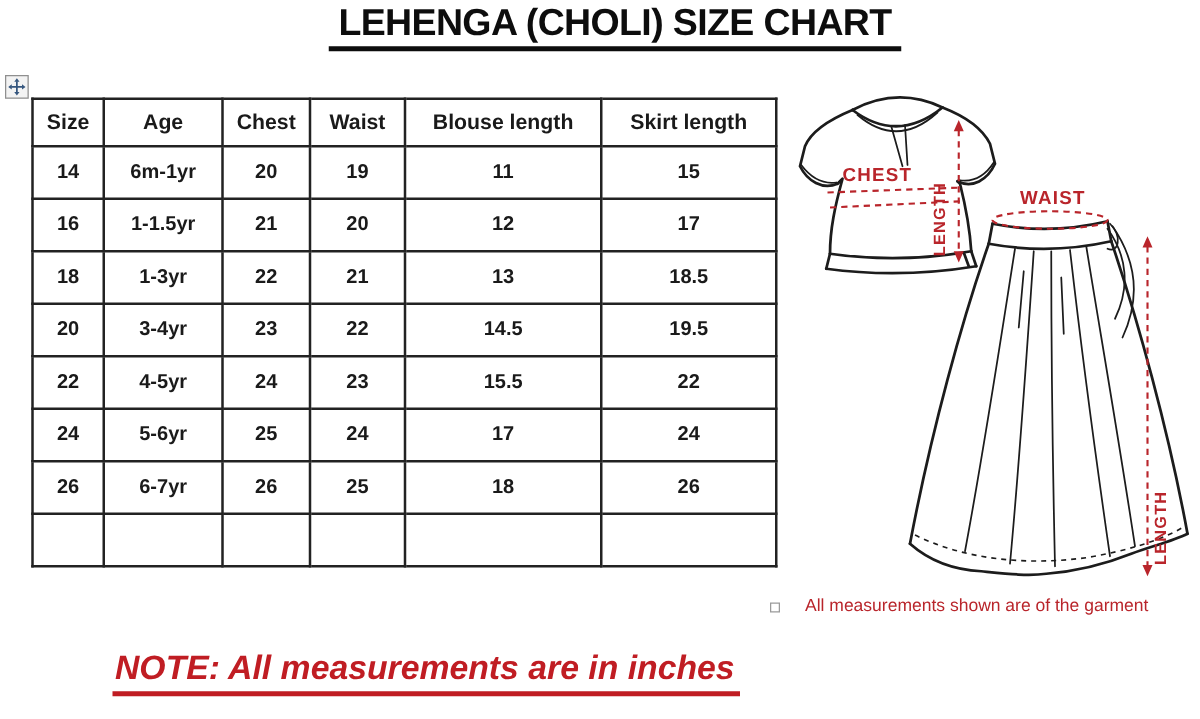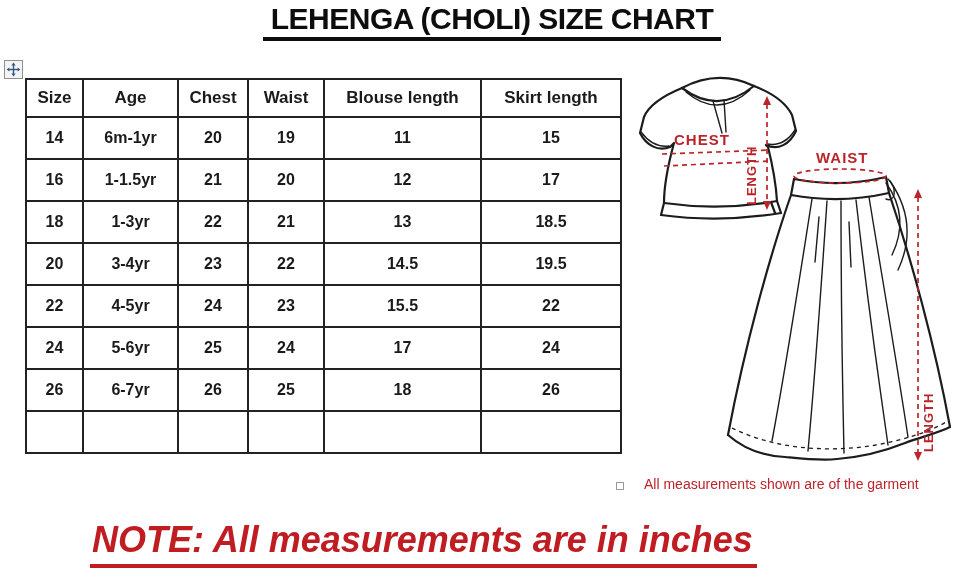--- a/index.html
+++ b/index.html
@@ -55,21 +55,21 @@
     font-size:13px;font-weight:600;letter-spacing:1px;
   }
   
   .diagram-caption{
     position:absolute;left:644px;top:476px;width:310px;
     font-size:14px;color:var(--diagram-red);white-space:nowrap;
   }
   
   .note{
     position:absolute;left:90px;top:519px;
-    font-size:36px;font-weight:bold;font-style:italic;color:var(--note-red);
+    font-size:27px;font-weight:bold;font-style:italic;color:var(--note-red);
     border-bottom:4px solid var(--note-red);padding:0 4px 3px 2px;white-space:nowrap;
   }
 </style>
 </head>
 <body>
 
 <div id="stage">
 
   <div class="title-wrap">
     <span class="title">LEHENGA (CHOLI) SIZE CHART</span>

